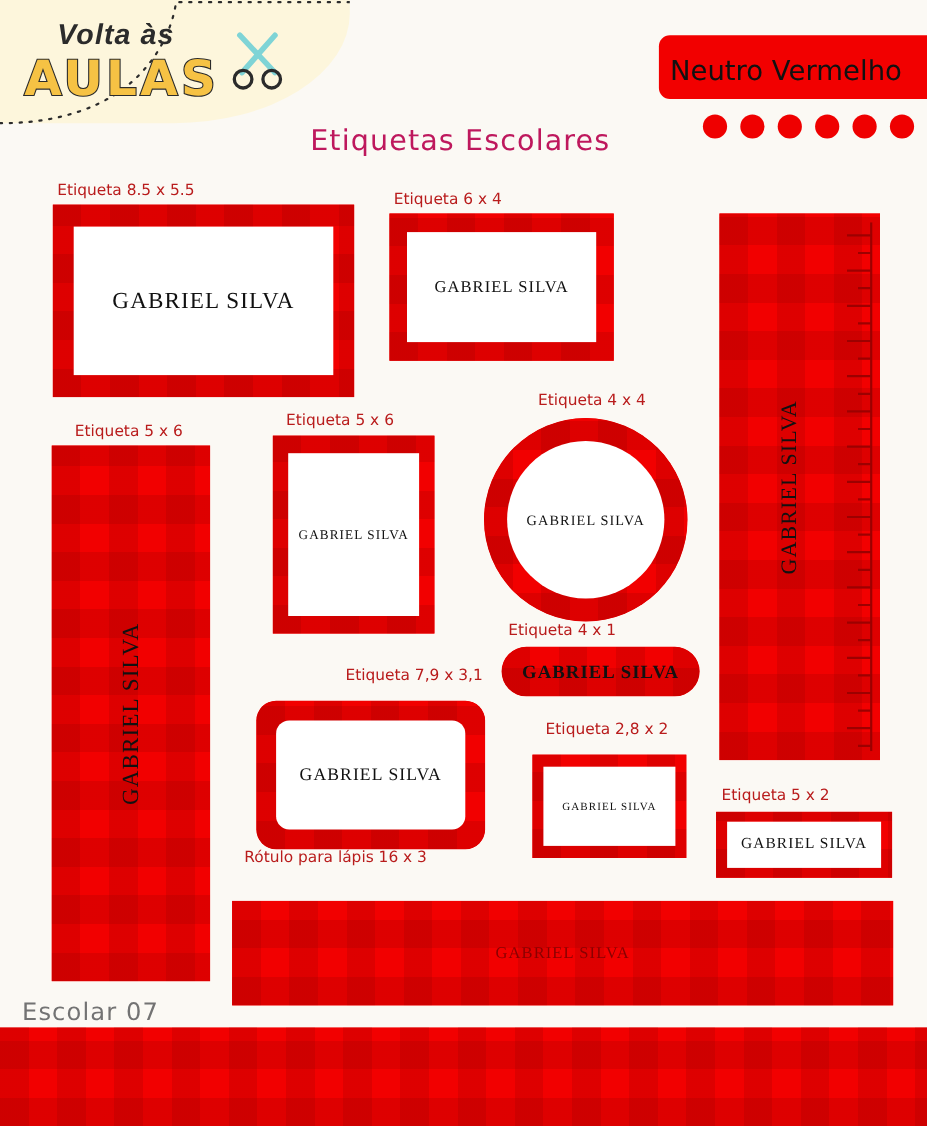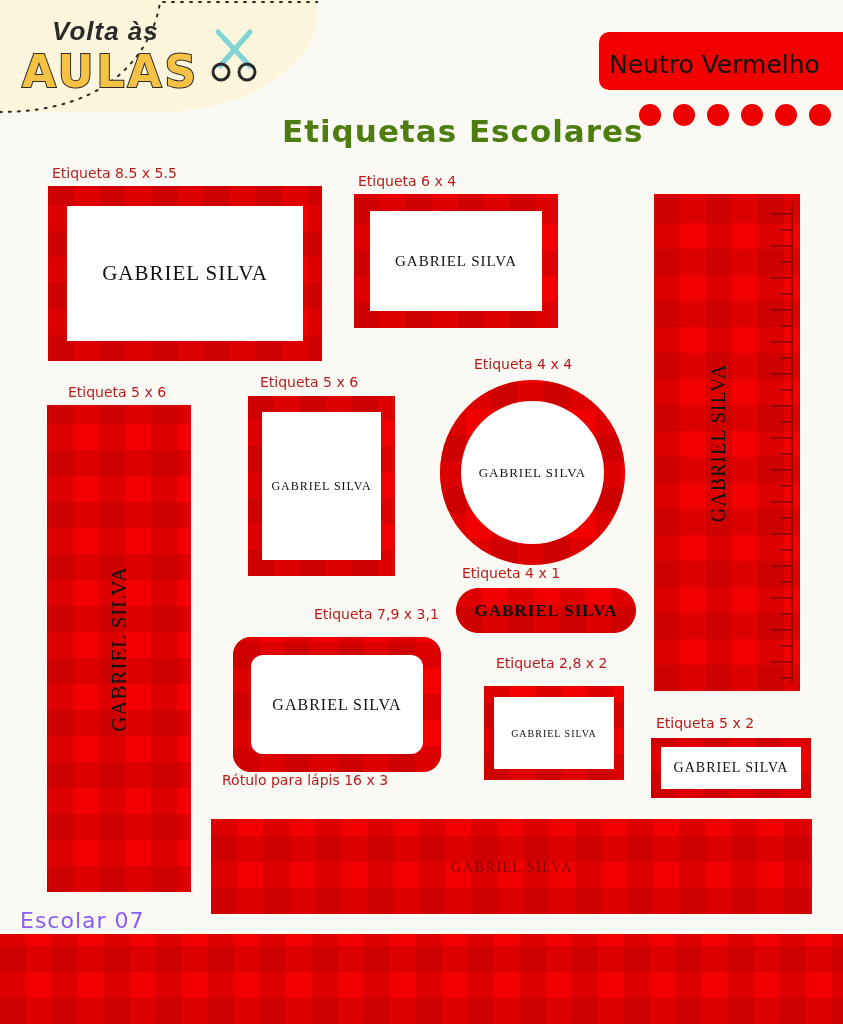--- a/index.html
+++ b/index.html
@@ -98,32 +98,31 @@
     border-radius: 50%;
     background: #ef0000;
   }
 
   
   .main-title {
     position: absolute;
     left: 282px;
     top: 113px;
     font-family: "DejaVu Sans", sans-serif;
-    font-size: 31px;
-    color: #4d7c0f;
+    font-size: 26px;
+    color: #be185d;
     letter-spacing: 1px;
-    font-weight: bold;
   }
   .footer-title {
     position: absolute;
     left: 20px;
     top: 908px;
     font-family: "DejaVu Sans", sans-serif;
     font-size: 22px;
-    color: #8b5cf6;
+    color: #737373;
     letter-spacing: 1px;
   }
 
   .cap {
     position: absolute;
     font-family: "DejaVu Sans", sans-serif;
     font-size: 14px;
     color: #b91c1c;
     white-space: nowrap;
   }
@@ -235,21 +234,21 @@
 </div>
 
 <div class="cap" style="left:260px;top:374px;">Etiqueta 5 x 6</div>
 <div class="lbl" style="left:248px;top:396px;width:147px;height:180px;">
   <div class="plaid"></div>
   <div class="inner" style="left:14px;top:16px;right:14px;bottom:16px;">
     <span class="name" style="font-size:12px;">GABRIEL SILVA</span>
   </div>
 </div>
 
-<div class="cap" style="left:474px;top:356px;">Etiqueta 4 x 4</div>
+<div class="cap" style="left:489px;top:356px;">Etiqueta 4 x 4</div>
 <div class="lbl" style="left:440px;top:380px;width:185px;height:185px;border-radius:50%;">
   <div class="plaid" style="border-radius:50%;"></div>
   <div class="inner" style="left:21px;top:21px;right:21px;bottom:21px;border-radius:50%;">
     <span class="name" style="font-size:13px;">GABRIEL SILVA</span>
   </div>
 </div>
 
 <div class="cap" style="left:462px;top:565px;">Etiqueta 4 x 1</div>
 <div class="lbl" style="left:456px;top:588px;width:180px;height:45px;border-radius:24px;">
   <div class="plaid" style="border-radius:24px;"></div>

